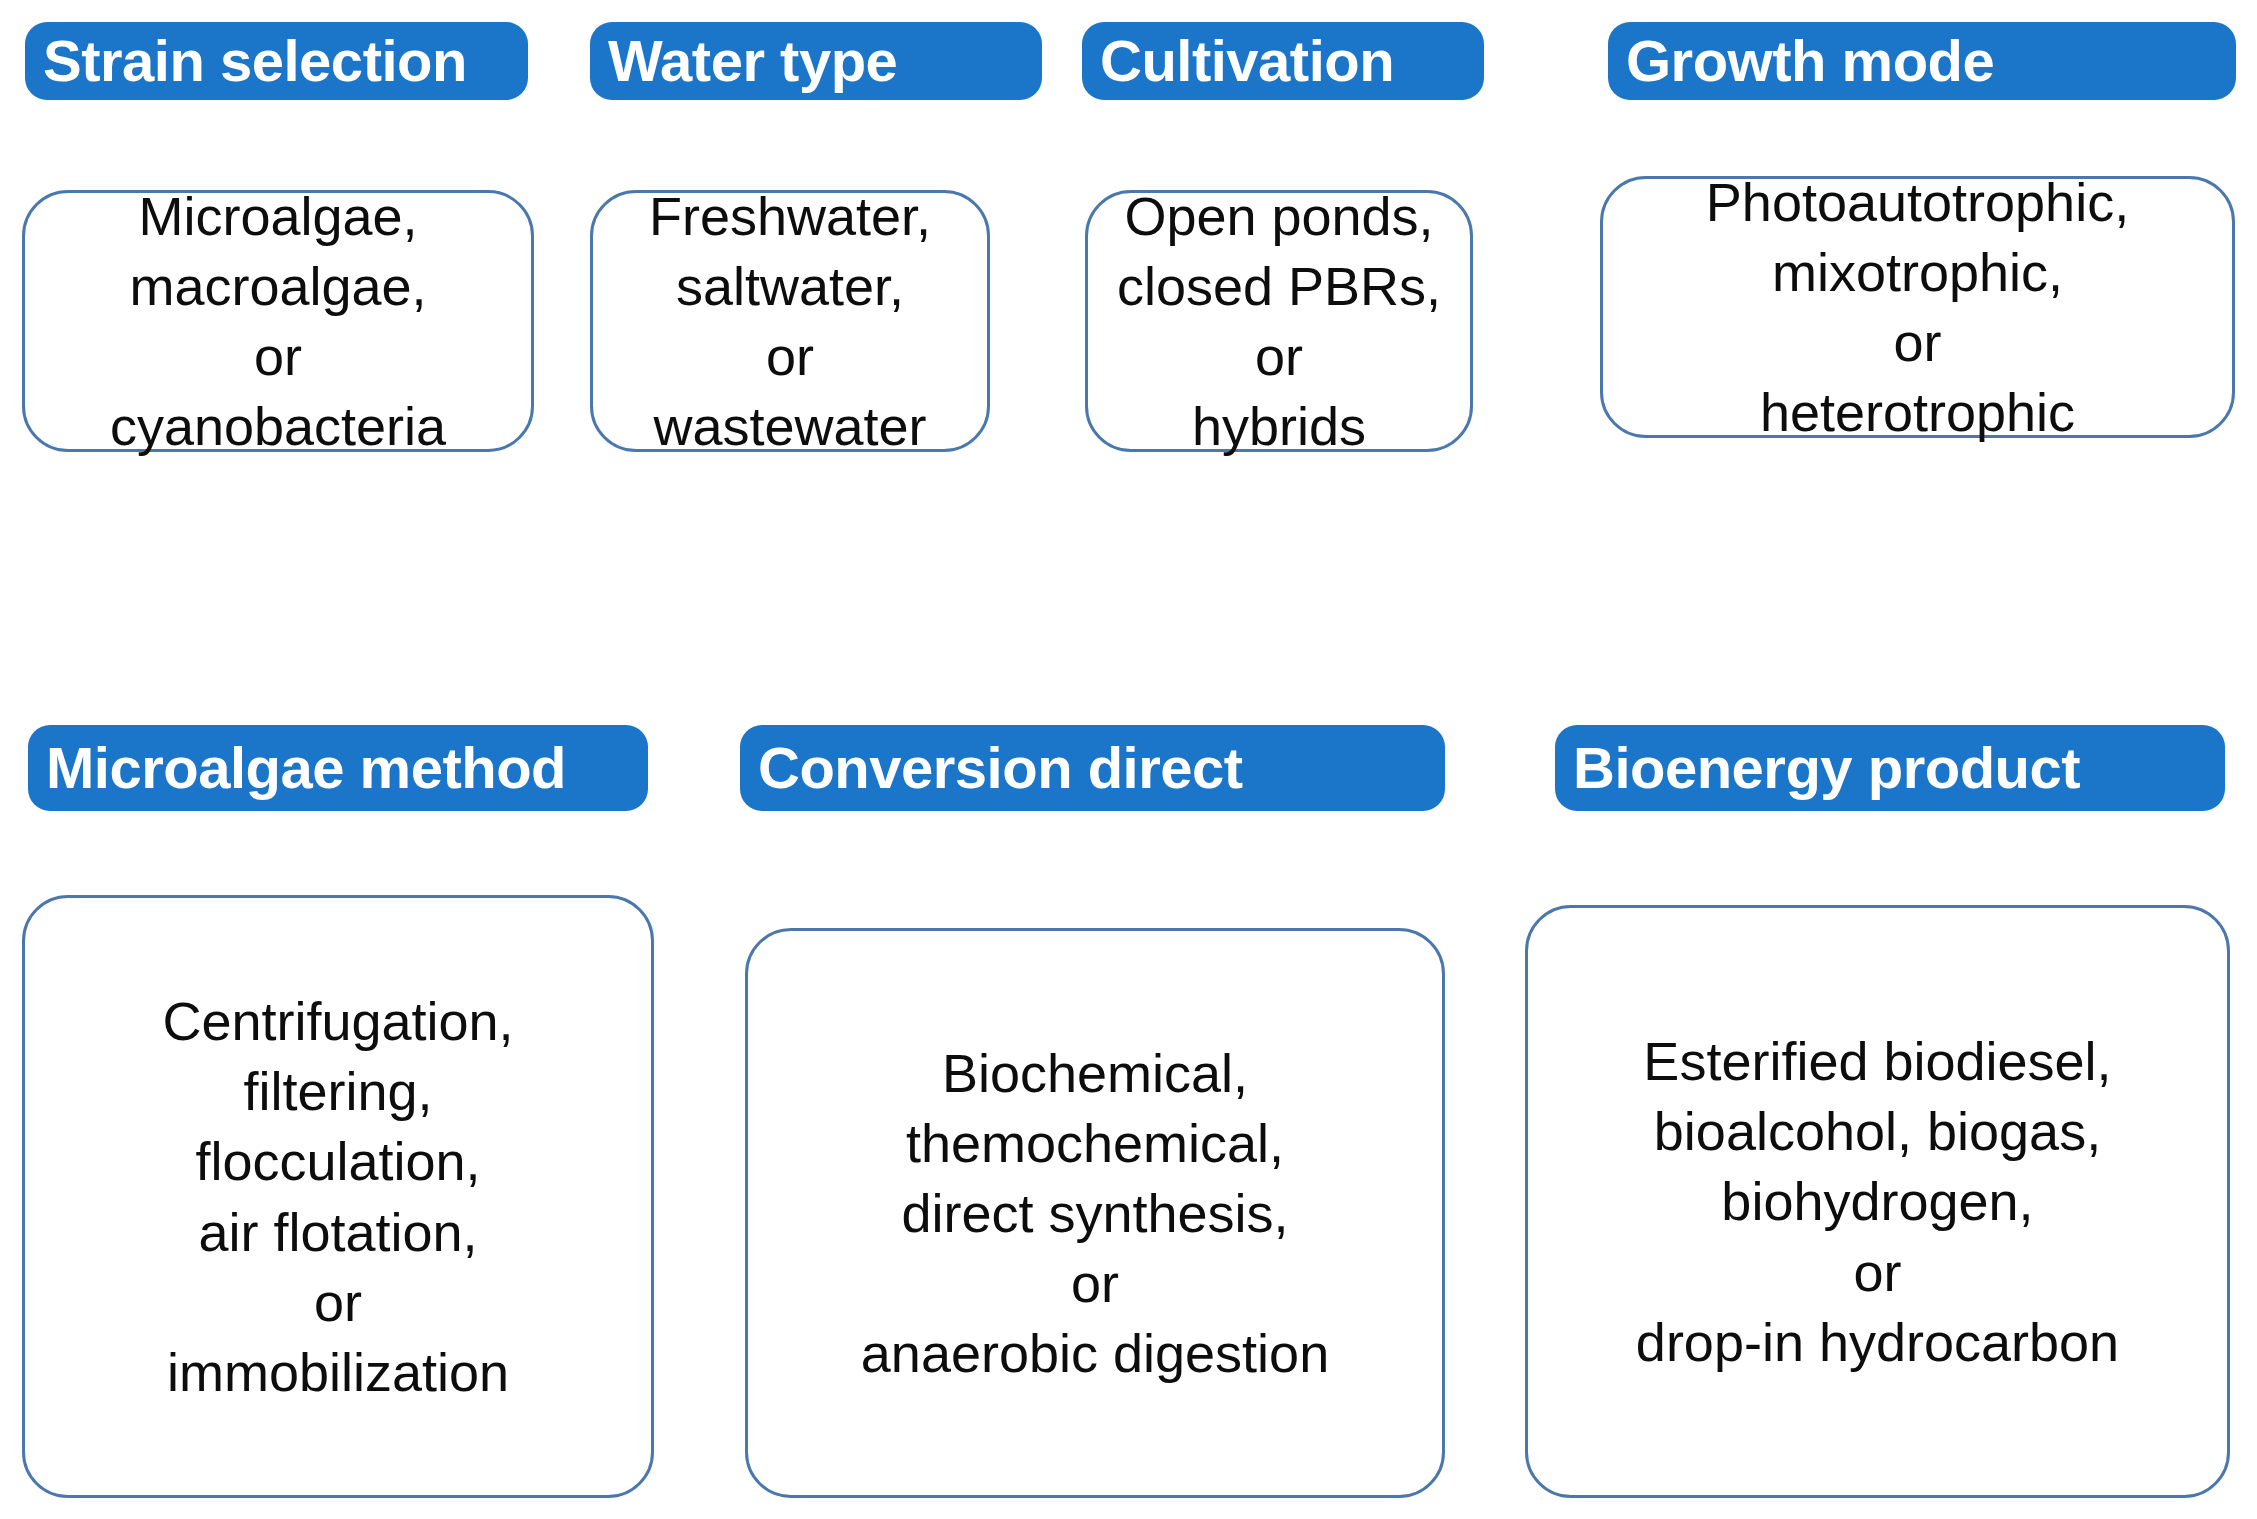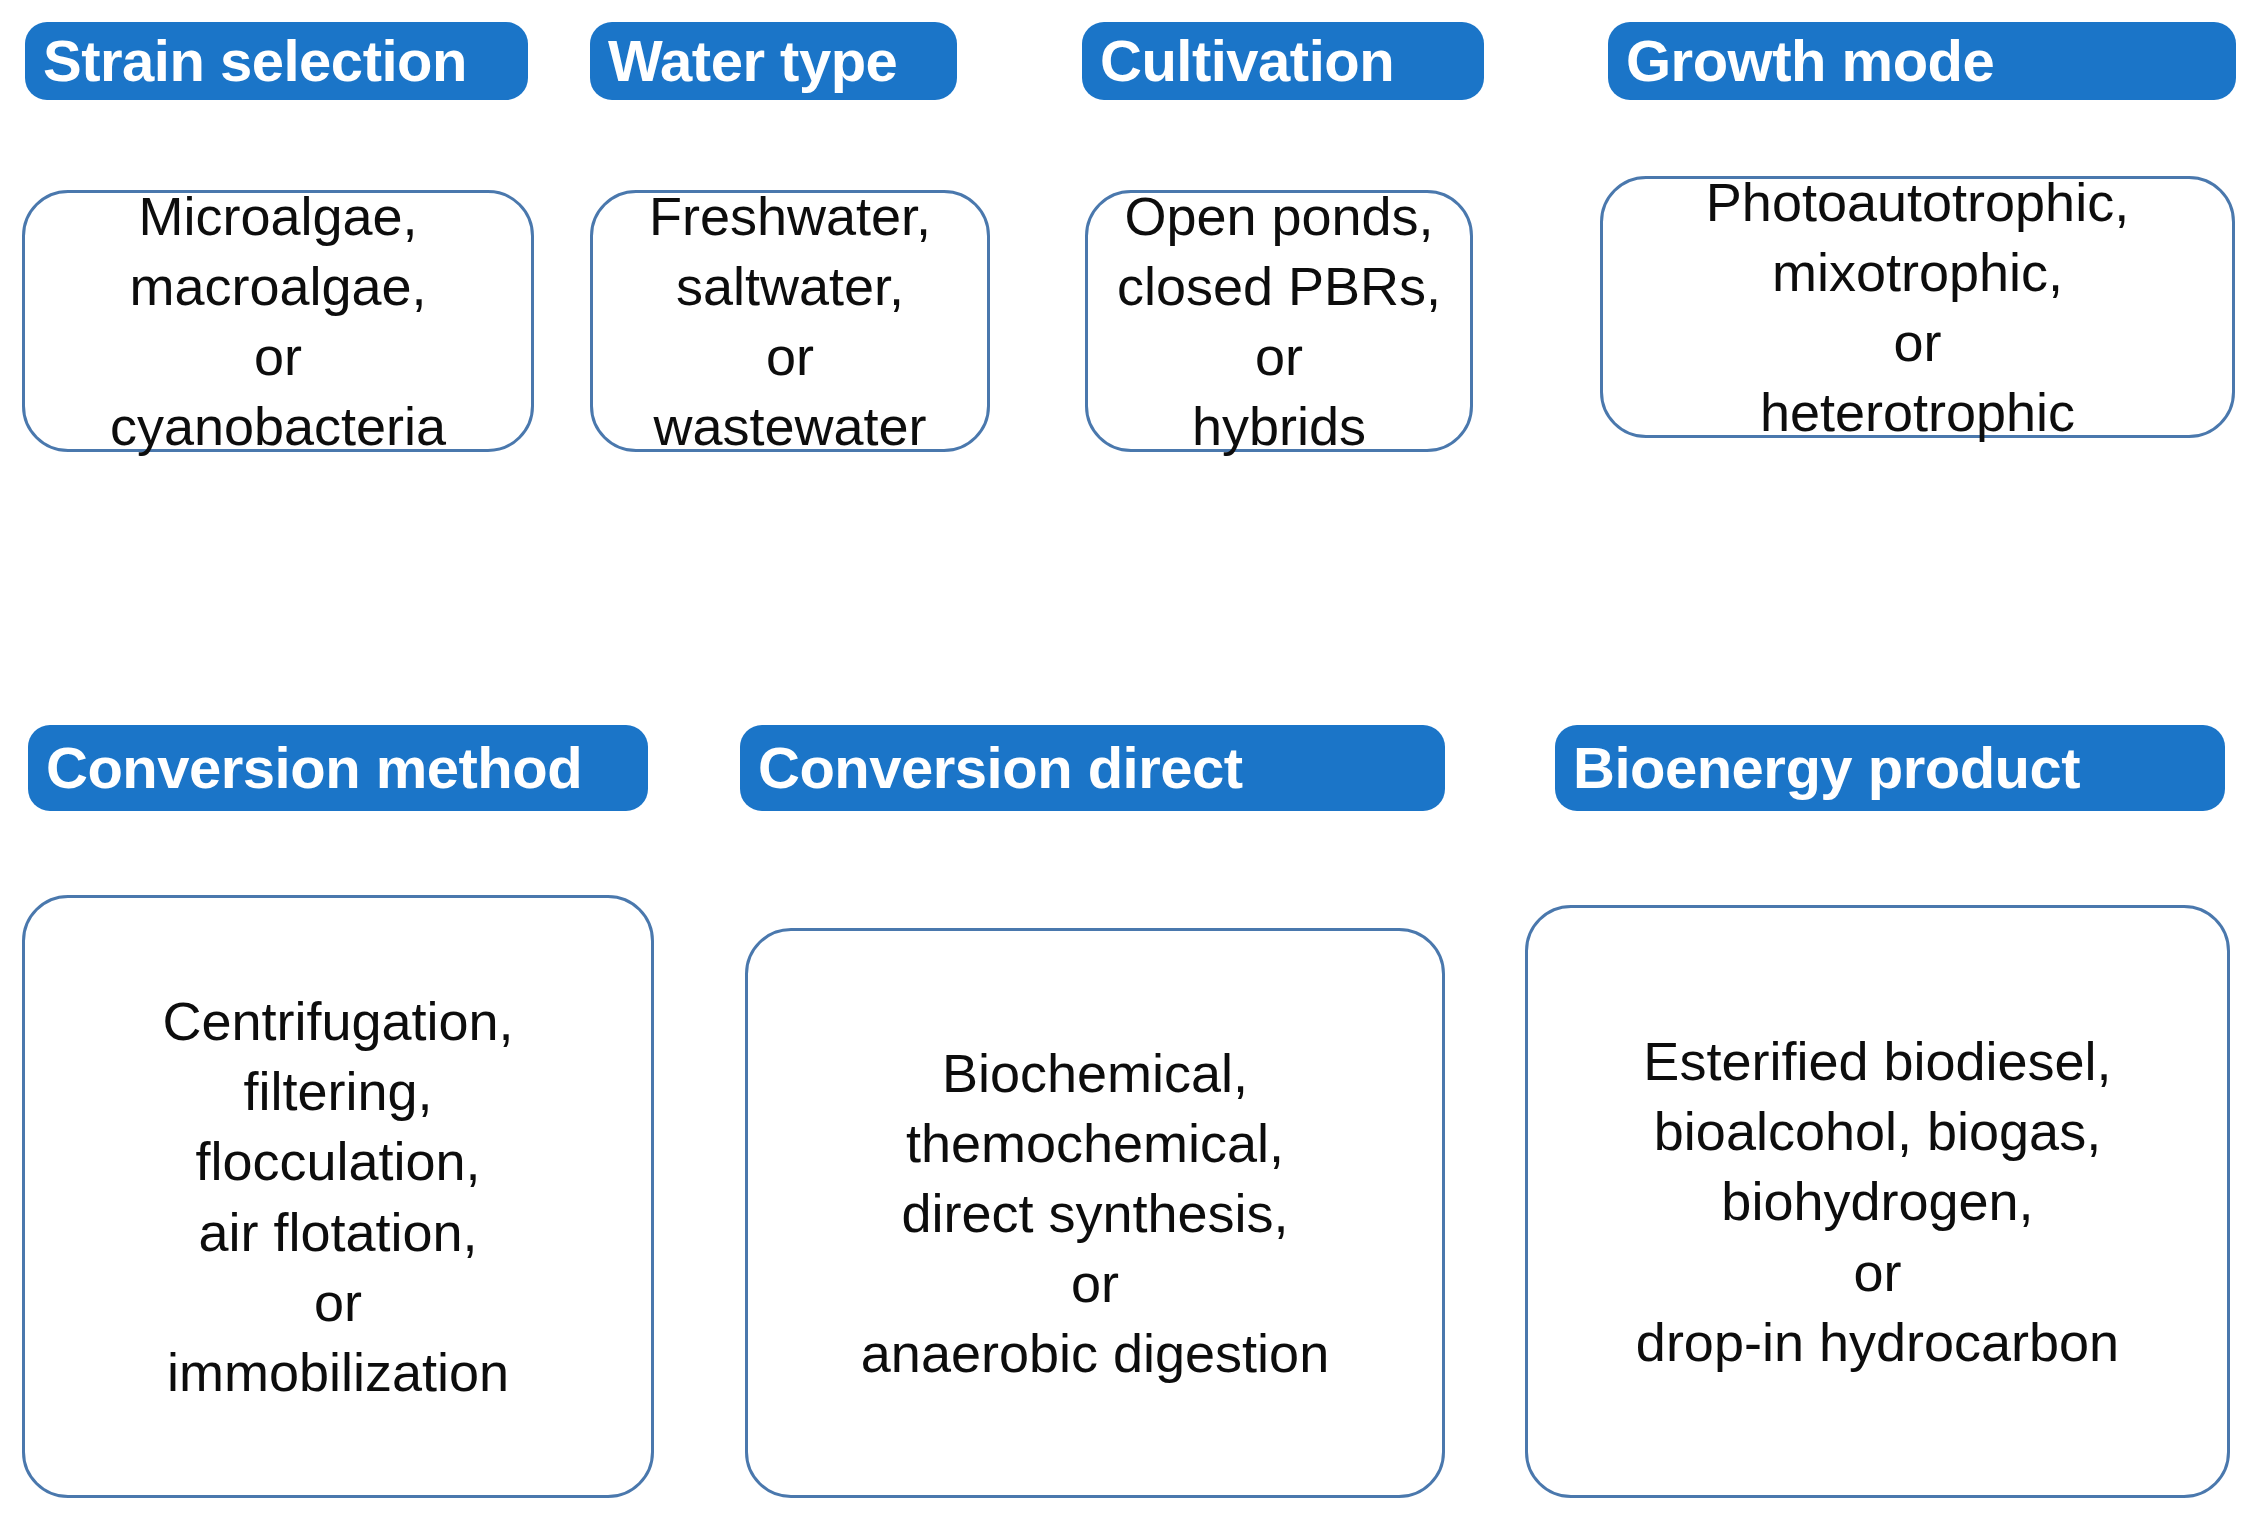--- a/index.html
+++ b/index.html
@@ -57,21 +57,21 @@
     color: #0d0d0d;
     font-size: 54px;
     line-height: 1.30;
     text-align: center;
     white-space: pre-line;
     font-weight: normal;
   }
 
   
   #hdr-strain      { left: 25px;   top: 22px;  width: 503px;  height: 78px; }
-  #hdr-water       { left: 590px;  top: 22px;  width: 367px;  height: 78px; }
+  #hdr-water       { left: 590px;  top: 22px;  width: 452px;  height: 78px; }
   #hdr-cultivation { left: 1082px; top: 22px;  width: 402px;  height: 78px; }
   #hdr-growth      { left: 1608px; top: 22px;  width: 628px;  height: 78px; }
 
   
   #card-strain      { left: 22px;   top: 190px; width: 512px;  height: 262px; }
   #card-water       { left: 590px;  top: 190px; width: 400px;  height: 262px; }
   #card-cultivation { left: 1085px; top: 190px; width: 388px;  height: 262px; }
   #card-growth      { left: 1600px; top: 176px; width: 635px;  height: 262px; }
 
   
@@ -121,21 +121,21 @@
 hybrids</span>
   </div>
   <div class="card" id="card-growth">
     <span class="card-text">Photoautotrophic,
 mixotrophic,
 or
 heterotrophic</span>
   </div>
 
   <div class="hdr" id="hdr-harvesting">
-    <span class="hdr-label">Conversion method</span>
+    <span class="hdr-label">Microalgae method</span>
   </div>
   <div class="hdr" id="hdr-conversion">
     <span class="hdr-label">Conversion direct</span>
   </div>
   <div class="hdr" id="hdr-bioenergy">
     <span class="hdr-label">Bioenergy product</span>
   </div>
 
   <div class="card" id="card-harvesting">
     <span class="card-text">Centrifugation,

